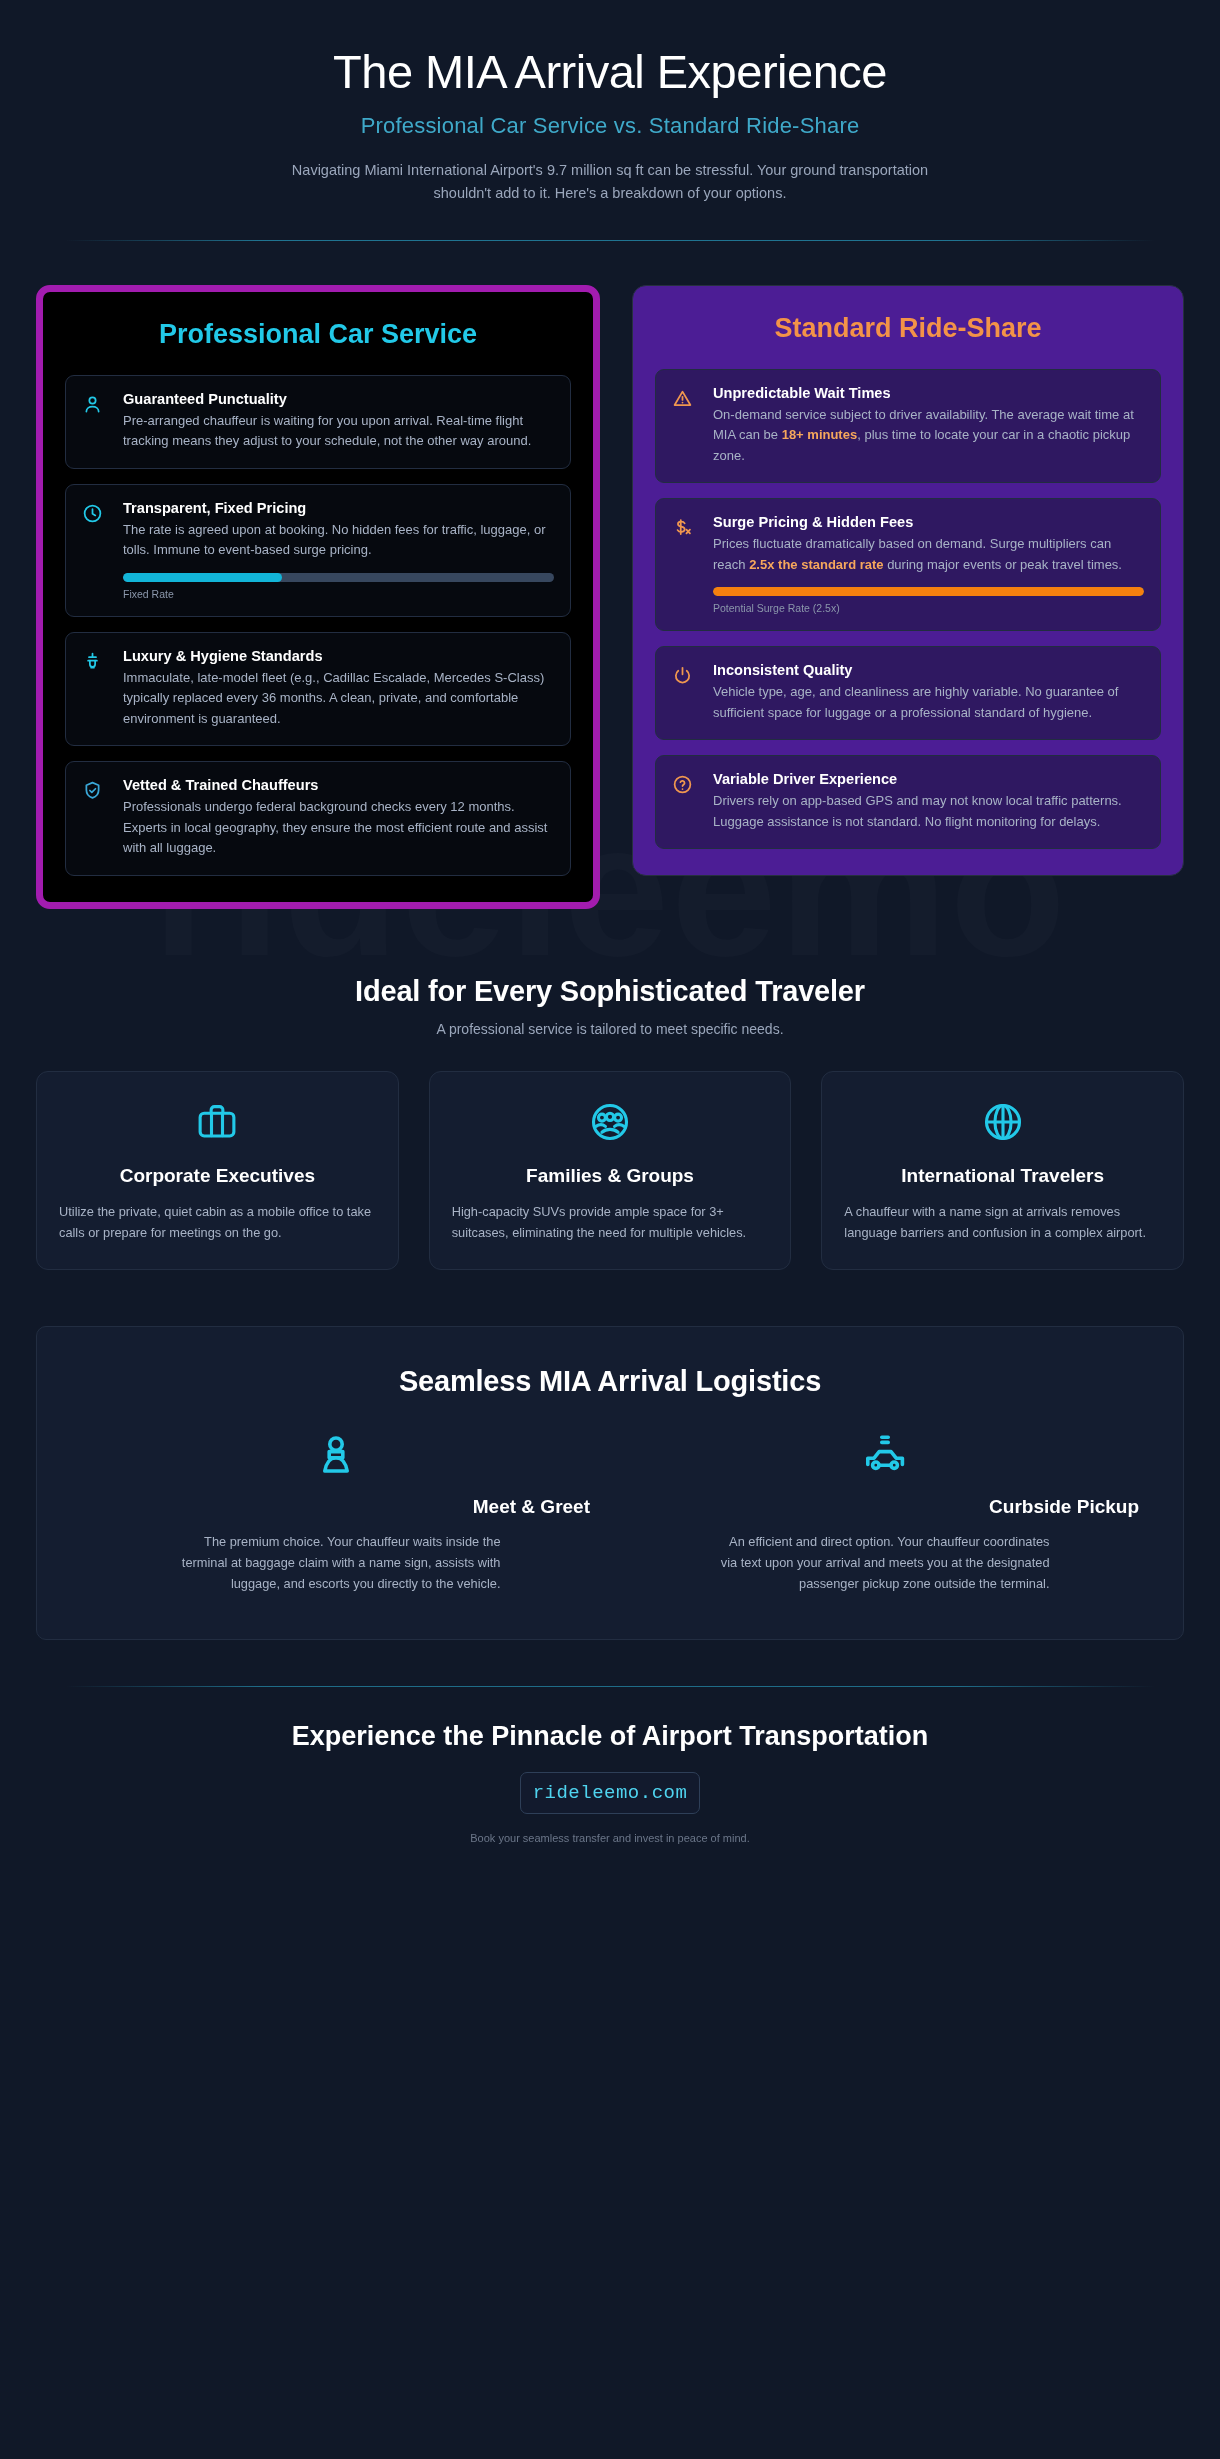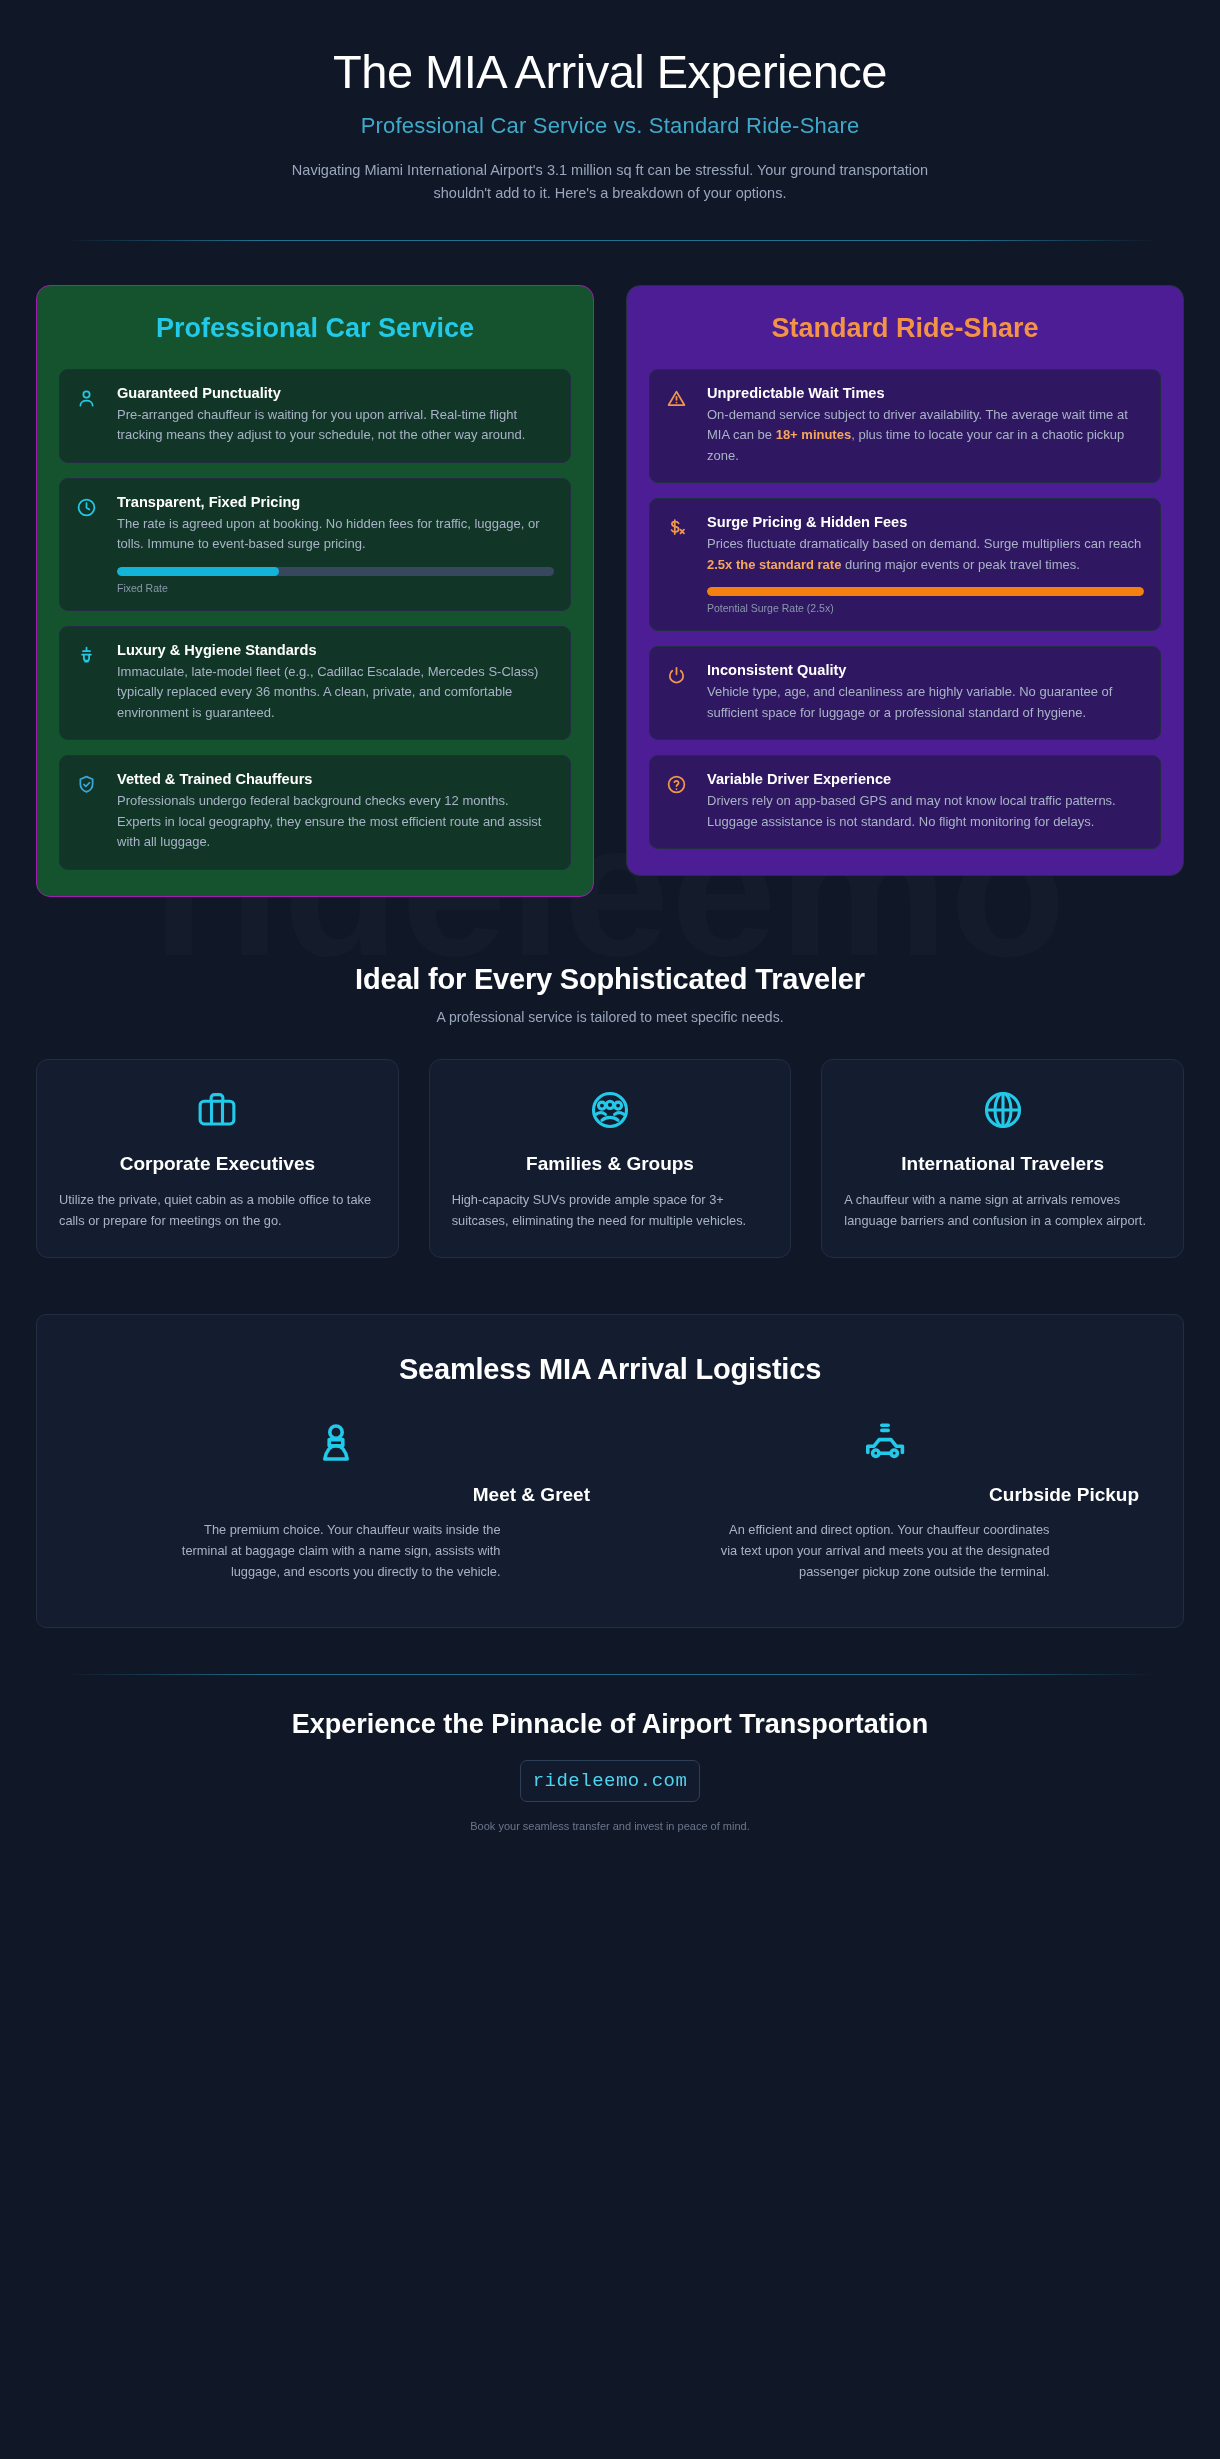--- a/index.html
+++ b/index.html
@@ -52,22 +52,22 @@
   
   .compare {
     display:flex; gap:32px; margin-top:44px; align-items:flex-start;
   }
   .col {
     flex:1;
     border-radius:14px;
     padding:26px 22px 26px;
   }
   .col-pro {
-    background:#14532d;
-    border:1px solid #a21caf;
+    background:#000000;
+    border:7px solid #a21caf;
   }
   .col-rs {
     background:#4c1d95;
     border:1px solid #26303f;
   }
   .col-title {
     text-align:center; font-size:27px; font-weight:700;
     line-height:1.22; margin-bottom:24px;
   }
   .col-pro .col-title { color:#22c9e8; }
@@ -176,21 +176,21 @@
 
 <div class="page">
 
   <div class="watermark">rideleemo</div>
 
   <div class="content">
 
     <header>
       <h1 class="h-title">The MIA Arrival Experience</h1>
       <div class="h-sub">Professional Car Service vs. Standard Ride-Share</div>
-      <p class="h-intro">Navigating Miami International Airport's 3.1 million sq ft can be stressful. Your ground transportation shouldn't add to it. Here's a breakdown of your options.</p>
+      <p class="h-intro">Navigating Miami International Airport's 9.7 million sq ft can be stressful. Your ground transportation shouldn't add to it. Here's a breakdown of your options.</p>
       <div class="rule"></div>
     </header>
 
     <section class="compare">
 
       <div class="col col-pro">
         <div class="col-title">Professional Car Service</div>
 
         <div class="item">
           <span class="ico">

